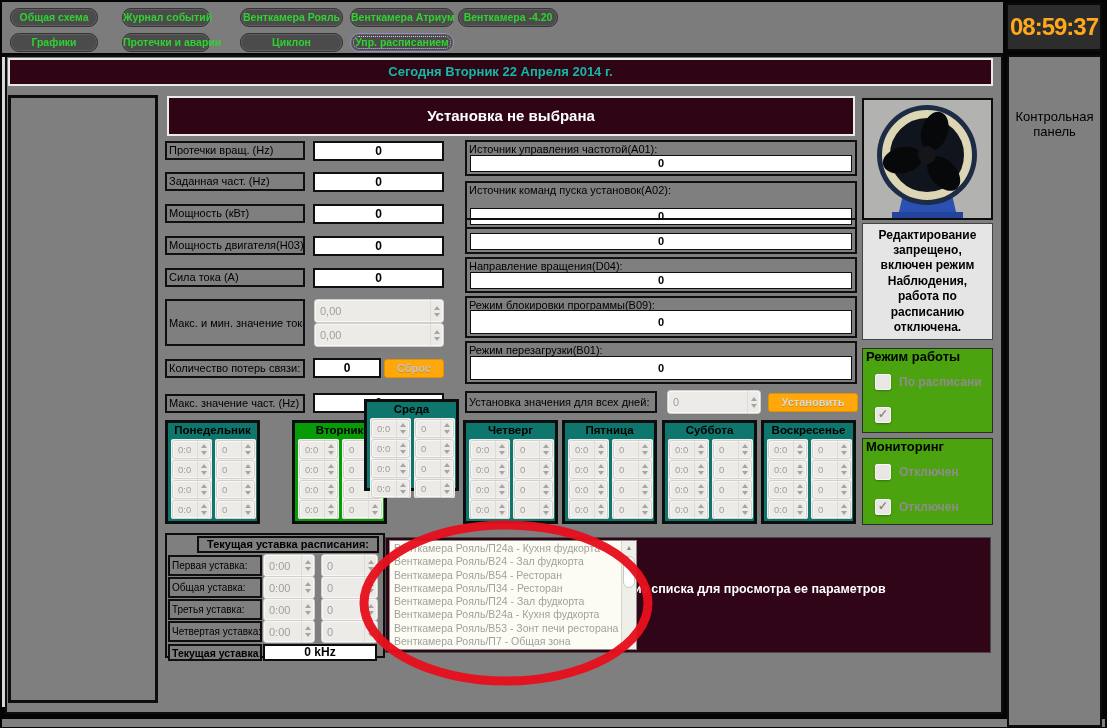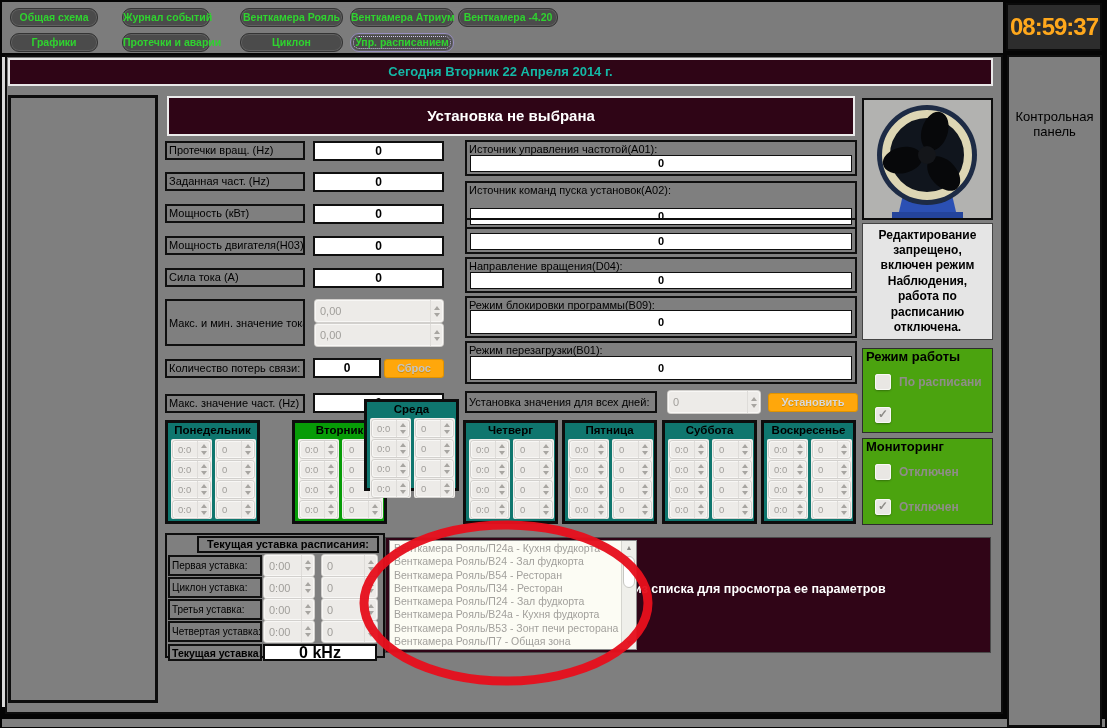--- a/index.html
+++ b/index.html
@@ -60,21 +60,21 @@
   .day .dh { font-weight:bold; font-size:11.5px; text-align:center; color:#000; height:15px; line-height:15px; white-space:nowrap; overflow:hidden; }
   .day .col { position:absolute; top:16px; width:41px; height:80px; background:#f2f0ed; border-radius:2px; }
   .day .col .spin { position:absolute; left:2px; width:37px; height:17px; }
 
   
   .sched { position:absolute; left:158px; top:476px; width:220px; height:125px; border:2px solid #0d0d0d; background:#7f7f7f; }
   .sched-title { position:absolute; left:30px; top:1px; width:182px; height:17px; background:#7f7f7f; border:2px solid #0d0d0d;
                  font-weight:bold; font-size:11px; text-align:center; line-height:12px; color:#000; white-space:nowrap; }
   .sched .lbox { font-size:10px; }
   .cur-val { position:absolute; left:96px; top:109px; width:114px; height:17px; background:#fff; border:2px solid #0d0d0d;
-             font-weight:bold; font-size:16px; text-align:center; line-height:12px; color:#000; }
+             font-weight:bold; font-size:12px; text-align:center; line-height:12px; color:#000; }
 
   
   .hint-panel { position:absolute; left:378px; top:480px; width:606px; height:116px; background:#300517; border:1px solid #4a4a4a; z-index:1; }
   .hint-text { position:absolute; left:248px; top:44px; color:#fff; font-weight:bold; font-size:12.5px; white-space:nowrap; }
   .listbox { position:absolute; left:382px; top:483px; width:248px; height:110px; background:#fcfcf4; border:1px solid #8a8a8a; z-index:2; overflow:hidden; }
   .lb-items { position:absolute; left:0; top:1px; right:15px; }
   .lb-item { font-size:10.5px; color:#a2a09c; line-height:13.3px; padding-left:4px; white-space:nowrap; overflow:hidden; }
   .lb-scroll { position:absolute; right:0; top:0; width:15px; height:100%; background:#efefea; border-left:1px solid #d5d5cf; }
   .lb-up,.lb-dn { position:absolute; left:0; width:14px; height:13px; text-align:center; font-size:7px; color:#8c8c88; line-height:13px; }
   .lb-up { top:0; } .lb-dn { bottom:0; }
@@ -139,21 +139,21 @@
           <i class="dn"></i>
         </span>
       </div>
       <div class="spin big" style="left: 155px; top: 20px; width: 55px; height: 21px;">
         <span class="sv">0</span>
         <span class="sa">
           <i class="up"></i>
           <i class="dn"></i>
         </span>
       </div>
-      <div class="lbox vcenter" style="left: 1px; top: 42px; width: 94px; height: 21px;">Циклон уставка:</div>
+      <div class="lbox vcenter" style="left: 1px; top: 42px; width: 94px; height: 21px;">Общая уставка:</div>
       <div class="spin big" style="left: 97px; top: 42px; width: 50px; height: 21px;">
         <span class="sv">0:00</span>
         <span class="sa">
           <i class="up"></i>
           <i class="dn"></i>
         </span>
       </div>
       <div class="spin big" style="left: 155px; top: 42px; width: 55px; height: 21px;">
         <span class="sv">0</span>
         <span class="sa">

